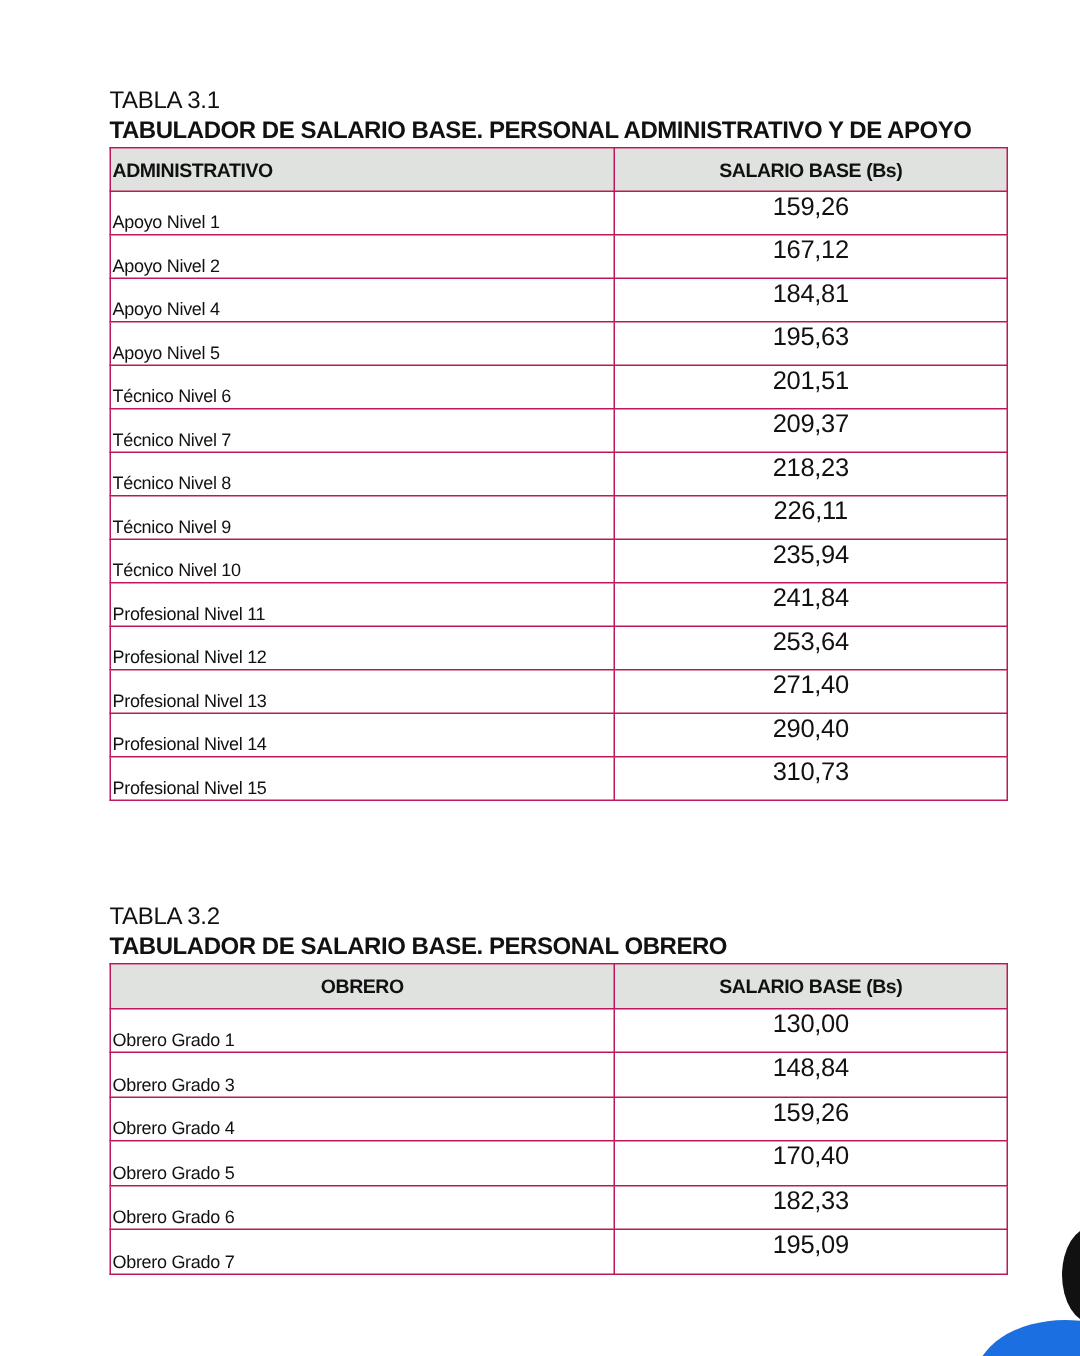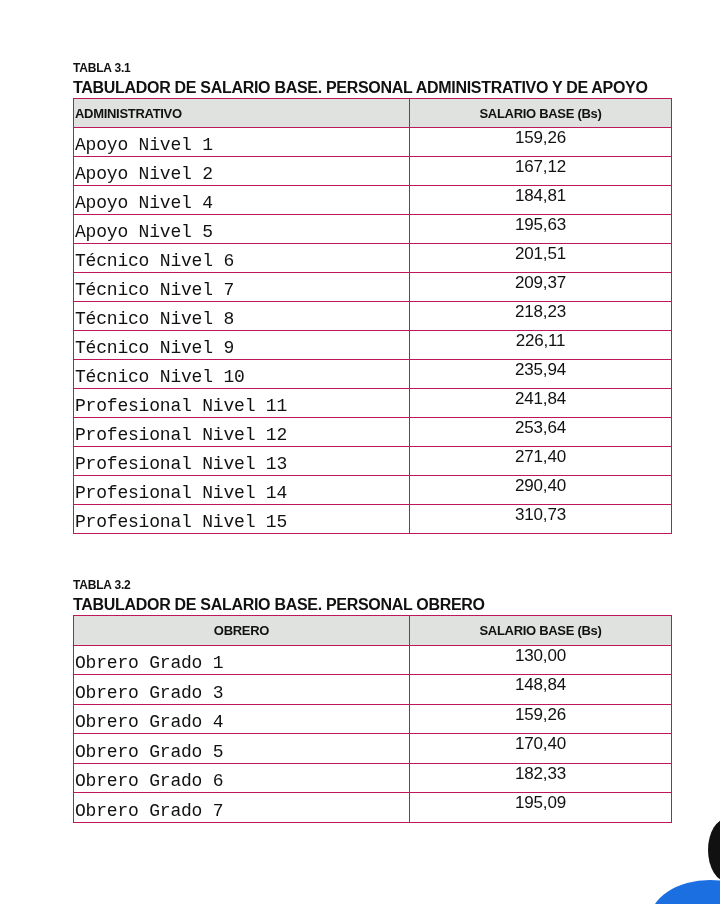--- a/index.html
+++ b/index.html
@@ -1,23 +1,23 @@
 <!DOCTYPE html>
 <html><head>
 <meta charset="utf-8">
 <style>
   html,body{margin:0;padding:0;background:#fff;}
   body{width:720px;height:904px;position:relative;overflow:hidden;font-family:"Liberation Sans",sans-serif;color:#111;}
   .block{position:absolute;left:73px;}
-  .tlabel{font-weight:bold;font-size:12px;line-height:20px;letter-spacing:-0.2px;}
+  .tlabel{font-weight:normal;font-size:16px;line-height:20px;letter-spacing:-0.2px;}
   .ttitle{font-weight:bold;font-size:16px;line-height:20px;letter-spacing:-0.3px;white-space:nowrap;}
   table{border-collapse:collapse;width:598px;table-layout:fixed;}
   td,th{border:1px solid #be185d;padding:0 1px;}
   th{background:#dfe2df;font-weight:bold;font-size:13px;letter-spacing:-0.3px;}
-  td.name{font-size:18px;vertical-align:bottom;padding-bottom:1px;letter-spacing:-0.2px;font-family:Liberation Mono, monospace;}
+  td.name{font-size:12px;vertical-align:bottom;padding-bottom:1px;letter-spacing:-0.2px;}
   td.val{font-size:17px;text-align:center;vertical-align:top;letter-spacing:-0.2px;}
   col.c1{width:336px;}
   col.c2{width:262px;}
   #t1 tr{height:29px;}
   #t2 tr{height:29.5px;}
   #t1 th{height:28px;}
   #t2 th{height:21px;}
   th.left{text-align:left;}
   .deco-black{position:absolute;left:708px;top:818px;width:40px;height:64px;border-radius:50%;background:#111;}
   .deco-blue{position:absolute;left:650px;top:880px;width:120px;height:80px;border-radius:50%;background:#1c6fe0;}
@@ -93,21 +93,21 @@
           <td class="val">290,40</td>
         </tr>
         <tr>
           <td class="name">Profesional Nivel 15</td>
           <td class="val">310,73</td>
         </tr>
       </tbody>
   </table>
 </div>
 
-<div class="block" style="top:575px;">
+<div class="block" style="top:602px;">
   <div class="tlabel">TABLA 3.2</div>
   <div class="ttitle">TABULADOR DE SALARIO BASE. PERSONAL OBRERO</div>
   <table id="t2">
     <colgroup>
         <col class="c1">
         <col class="c2">
       </colgroup>
     <thead>
       <tr>
         <th>OBRERO</th>

